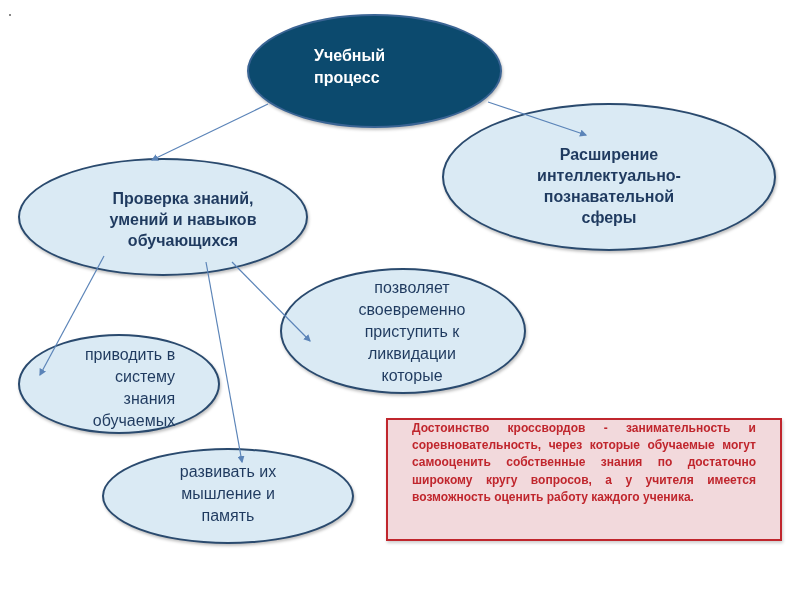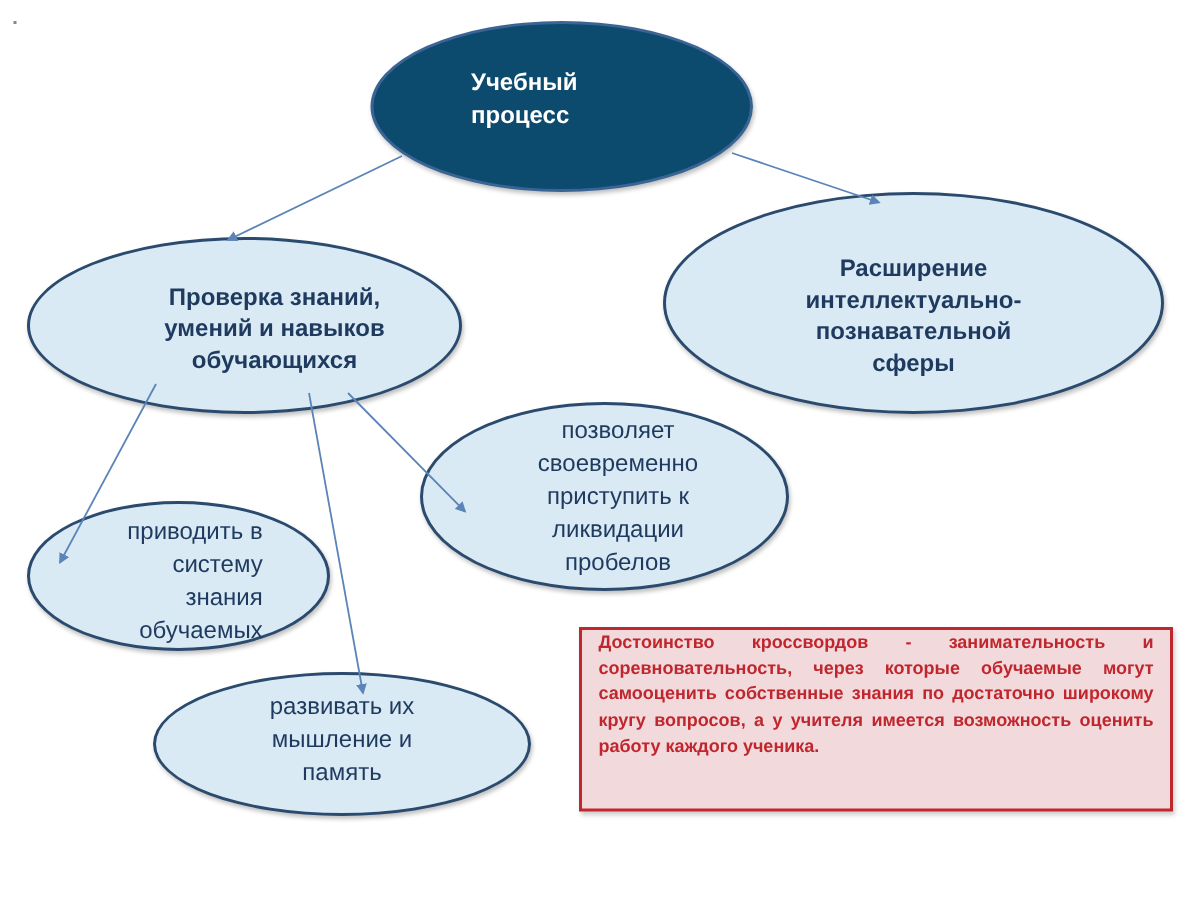--- a/index.html
+++ b/index.html
@@ -25,21 +25,21 @@
       border: 2px solid #3a6494;
       box-shadow: 1px 2px 3px rgba(0,0,0,0.25);
     }
     .label { white-space: pre-line; }
     .bold-label { font-weight: bold; color: #1f3a5f; font-size: 16px; line-height: 21px; }
     .thin-label { color: #1f3a5f; font-size: 16px; line-height: 22px; }
     .root-label { font-weight: bold; color: #ffffff; font-size: 16px; line-height: 22px; text-align: left; }
     .note {
       position: absolute; left: 386px; top: 418px; width: 396px; height: 123px;
       background: #f2d9dc; border: 2px solid #c0262d; box-sizing: border-box;
-      padding: 0 11px;
+      padding: 0 24px;
       color: #c0262d; font-weight: bold; font-size: 12px; line-height: 17.2px;
       text-align: justify; text-align-last: left;
       box-shadow: 1px 2px 3px rgba(0,0,0,0.2);
     }
     .dot { position: absolute; left: 9px; top: 14px; width: 2px; height: 2px; background: #888; }
   </style>
 </head>
 <body>
 
 <div class="stage">
@@ -49,33 +49,33 @@
     <span class="label root-label" style="margin-left:-50px; margin-top:-8px;">Учебный
 процесс</span>
   </div>
 
   <div class="node light" style="left:18px; top:158px; width:290px; height:118px;">
     <span class="label bold-label" style="margin-top:4px;margin-left:40px;">Проверка знаний,
 умений и навыков
 обучающихся</span>
   </div>
 
-  <div class="node light" style="left:442px; top:128px; width:334px; height:148px;justify-content:center;">
+  <div class="node light" style="left:442px; top:103px; width:334px; height:148px;justify-content:center;">
     <span class="label bold-label" style="margin-top:18px;">Расширение
 интеллектуально-
 познавательной
 сферы</span>
   </div>
 
   <div class="node light" style="left:280px; top:268px; width:246px; height:126px;">
     <span class="label thin-label" style="margin-left:18px; margin-top:2px;">позволяет
 своевременно
 приступить к
 ликвидации
-пробелов</span>
+которые</span>
   </div>
 
   <div class="node light" style="left:18px; top:334px; width:202px; height:100px;text-align:right;">
     <span class="label thin-label" style="margin-left:22px; margin-top:8px;">приводить в
 систему
 знания
 обучаемых</span>
   </div>
 
   <div class="node light" style="left:102px; top:448px; width:252px; height:96px;">

